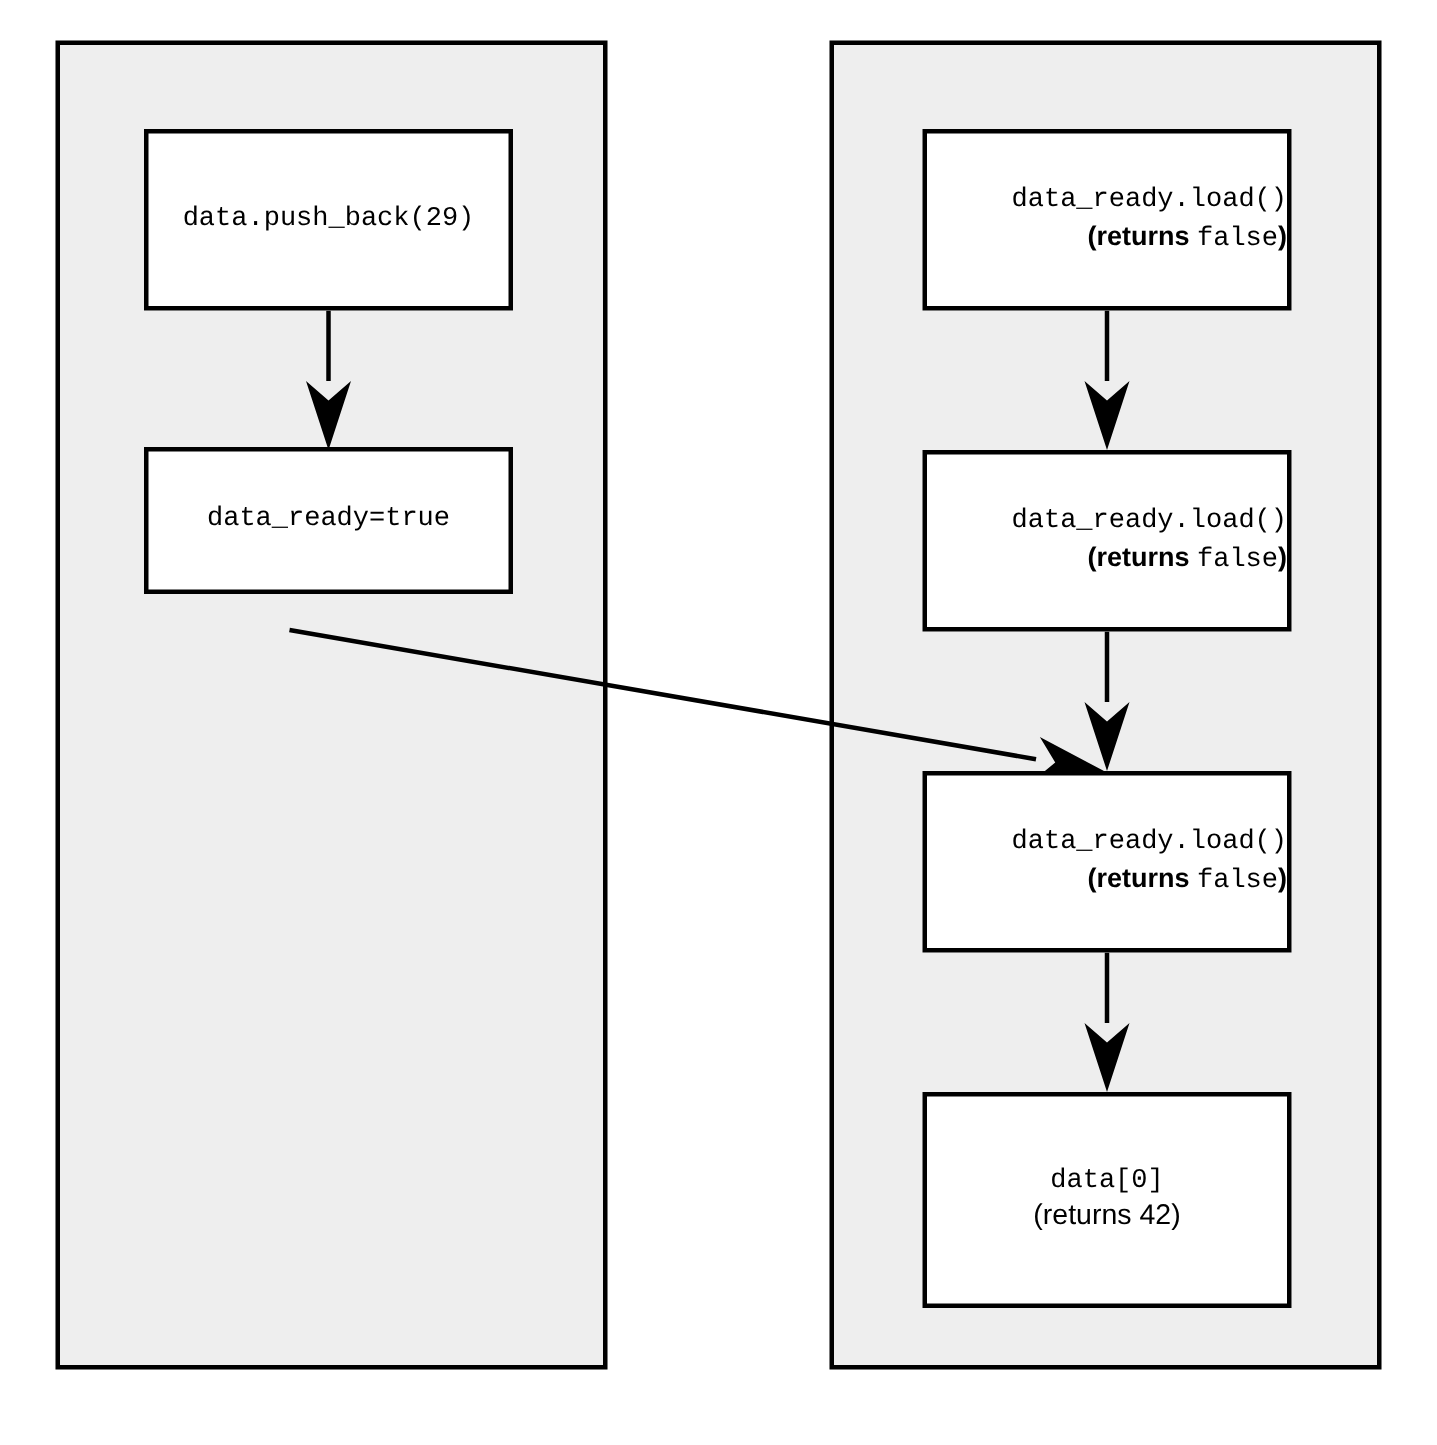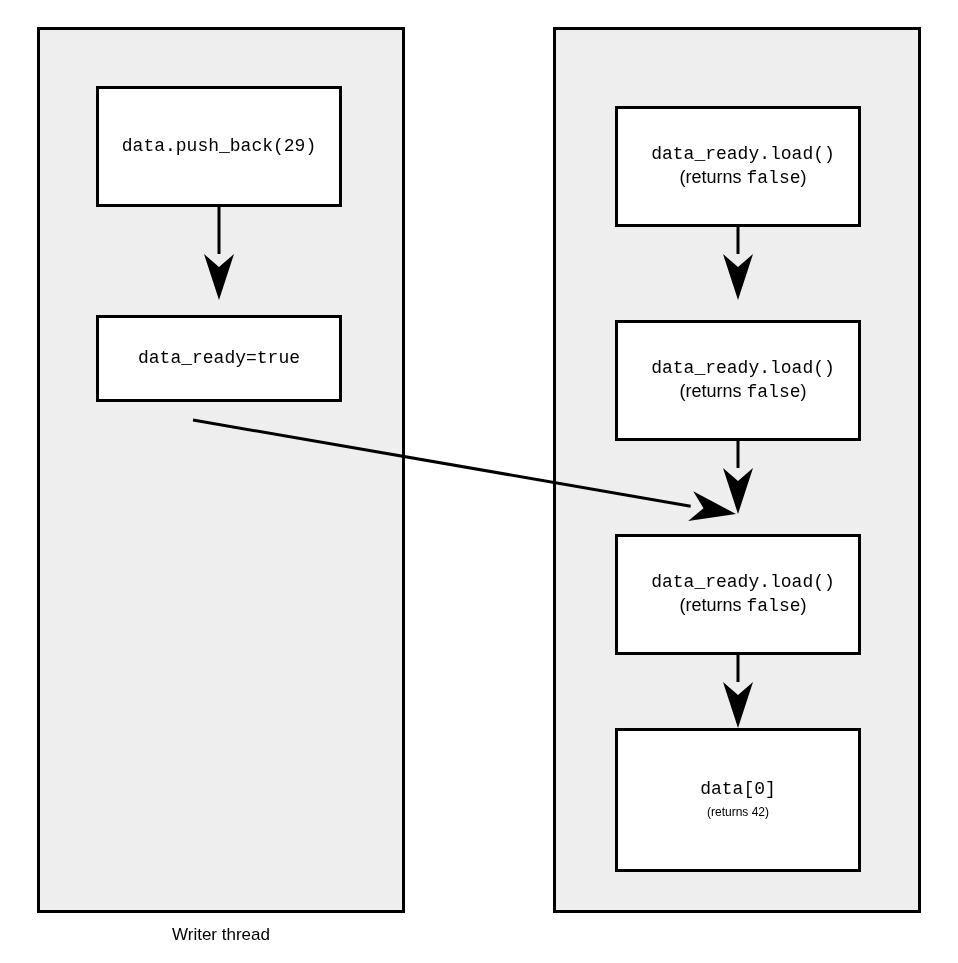--- a/index.html
+++ b/index.html
@@ -35,57 +35,56 @@
     position: absolute;
     background: #ffffff;
     border: 3px solid #000000;
     box-sizing: border-box;
     display: flex;
     flex-direction: column;
     justify-content: center;
     color: #000000;
   }
   .node.align-center { align-items: center; text-align: center; }
-  .node.align-left   { align-items: center; text-align: left; padding-left: 10px; margin-top: 20px; }
+  .node.align-left   { align-items: flex-end; text-align: left; padding-left: 10px; }
   .node .ln {
     line-height: 1.30;
     white-space: nowrap;
   }
   .mono {
     font-family: "Liberation Mono", "DejaVu Sans Mono", monospace;
     font-size: 18px;
     letter-spacing: 0px;
   }
   .sans-bold {
     font-family: "Liberation Sans", sans-serif;
     font-size: 18px;
-    font-weight: normal;
+    font-weight: bold;
   }
   .sans {
     font-family: "Liberation Sans", sans-serif;
-    font-size: 12px;
+    font-size: 19px;
     font-weight: normal;
   }
   #edges {
     position: absolute;
     left: 0; top: 0;
     width: 958px;
     height: 963px;
     pointer-events: none;
   }
 </style>
 </head>
 <body>
 
 <div id="canvas">
 
   <div class="lane" id="lane-0" style="left: 37px; top: 27px; width: 368px; height: 886px; background: rgb(238, 238, 238); border-color: rgb(0, 0, 0);"></div>
   <div class="lane" id="lane-1" style="left: 553px; top: 27px; width: 368px; height: 886px; background: rgb(238, 238, 238); border-color: rgb(0, 0, 0);"></div>
 
-  <div class="lane-label" id="lane-label-0" style="left: 37px; top: 925px; width: 368px;">Writer thread</div>
 
   <svg id="edges" viewBox="0 0 958 963" xmlns="http://www.w3.org/2000/svg">
       <g>
         <line x1="219" y1="207" x2="219" y2="254" stroke="#000000" stroke-width="3"></line>
         <polygon points="219,300 204,254 219,267 234,254" fill="#000000"></polygon>
       </g>
       <g>
         <line x1="738" y1="207" x2="738" y2="254" stroke="#000000" stroke-width="3"></line>
         <polygon points="738,300 723,254 738,267 753,254" fill="#000000"></polygon>
       </g>
@@ -100,21 +99,21 @@
       <g>
         <line x1="193" y1="420" x2="690.6741465086986" y2="506.15353549137694" stroke="#000000" stroke-width="3"></line>
         <polygon points="736,514 688.1155167776259,520.9337051081056 703.4836268431968,508.37101459164 693.2327762397714,491.37336587464824" fill="#000000"></polygon>
       </g>
     </svg>
 
   <div id="node-layer">
       <div class="node align-center" style="left: 96px; top: 86px; width: 246px; height: 121px; background: rgb(255, 255, 255); border-color: rgb(0, 0, 0);">
         <div class="ln"><span class="mono">data.push_back(29)</span></div>
       </div>
-      <div class="node align-center" style="left: 96px; top: 315px; width: 246px; height: 87px; background: rgb(255, 255, 255); border-color: rgb(0, 0, 0);">
+      <div class="node align-center" style="left: 96px; top: 298px; width: 246px; height: 98px; background: rgb(255, 255, 255); border-color: rgb(0, 0, 0);">
         <div class="ln"><span class="mono">data_ready=true</span></div>
       </div>
       <div class="node align-left" style="left: 615px; top: 86px; width: 246px; height: 121px; background: rgb(255, 255, 255); border-color: rgb(0, 0, 0);">
         <div class="ln"><span class="mono">data_ready.load()</span></div>
         <div class="ln"><span class="sans-bold">(returns </span><span class="mono">false</span><span class="sans-bold">)</span></div>
       </div>
       <div class="node align-left" style="left: 615px; top: 300px; width: 246px; height: 121px; background: rgb(255, 255, 255); border-color: rgb(0, 0, 0);">
         <div class="ln"><span class="mono">data_ready.load()</span></div>
         <div class="ln"><span class="sans-bold">(returns </span><span class="mono">false</span><span class="sans-bold">)</span></div>
       </div>

